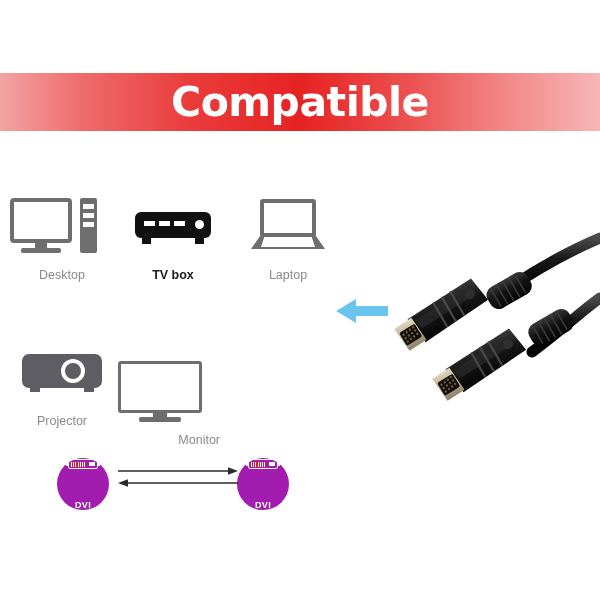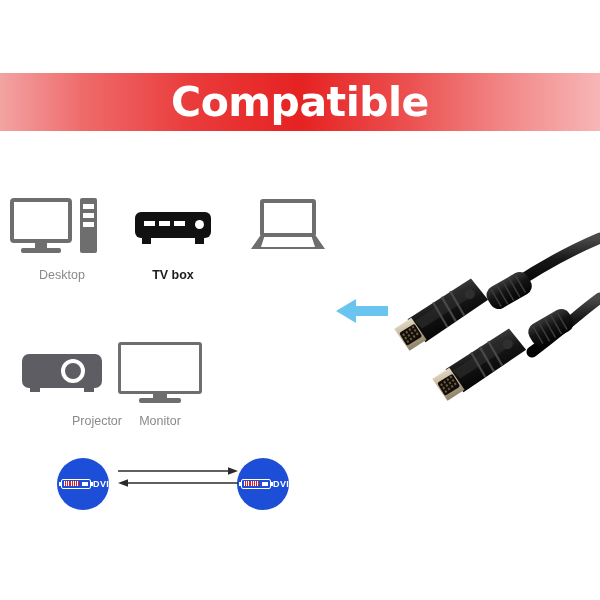--- a/index.html
+++ b/index.html
@@ -246,25 +246,25 @@
     top: 296px;
     width: 52px;
     height: 30px;
   }
 
   
   .dvi-badge {
     position: absolute;
     width: 52px; height: 52px;
     border-radius: 50%;
-    background: #1d4ed8;
+    background: #a21caf;
     display: flex;
-    flex-direction: row;
+    flex-direction: column;
     align-items: center;
-    justify-content: flex-end;
+    justify-content: space-between;
   }
   .dvi-plug {
     width: 34px; height: 12px;
     position: relative;
     margin-bottom: 1px;
   }
   .dvi-plug-shell {
     position: absolute;
     left: 2px; top: 1px;
     width: 30px; height: 10px;
@@ -355,34 +355,35 @@
     </div>
     <div class="dev-label">Desktop</div>
   </div>
 
   <div class="dev" style="left:228px; top:194px;">
     <div class="dev-art">
       <div class="lap-screen"></div>
       <div class="lap-base"></div>
       <div class="lap-base2"></div>
     </div>
-  </div>
-
-  <div class="dev" style="left:2px; top:340px;text-align:right;">
+    <div class="dev-label">Laptop</div>
+  </div>
+
+  <div class="dev" style="left:2px; top:340px;">
     <div class="dev-art">
       <div class="proj-body">
         <div class="proj-lens"></div>
       </div>
       <div class="proj-foot" style="left:50%; margin-left:-32px;"></div>
       <div class="proj-foot" style="left:50%; margin-left:22px;"></div>
     </div>
     <div class="dev-label">Projector</div>
   </div>
 
-  <div class="dev" style="left:100px; top:340px;">
+  <div class="dev" style="left:100px; top:359px;text-align:right;">
     <div class="dev-art">
       <div class="m2-screen"></div>
       <div class="m2-neck"></div>
       <div class="m2-base"></div>
     </div>
     <div class="dev-label">Monitor</div>
   </div>
 
 
   <svg id="blue-arrow" viewBox="0 0 52 30">

